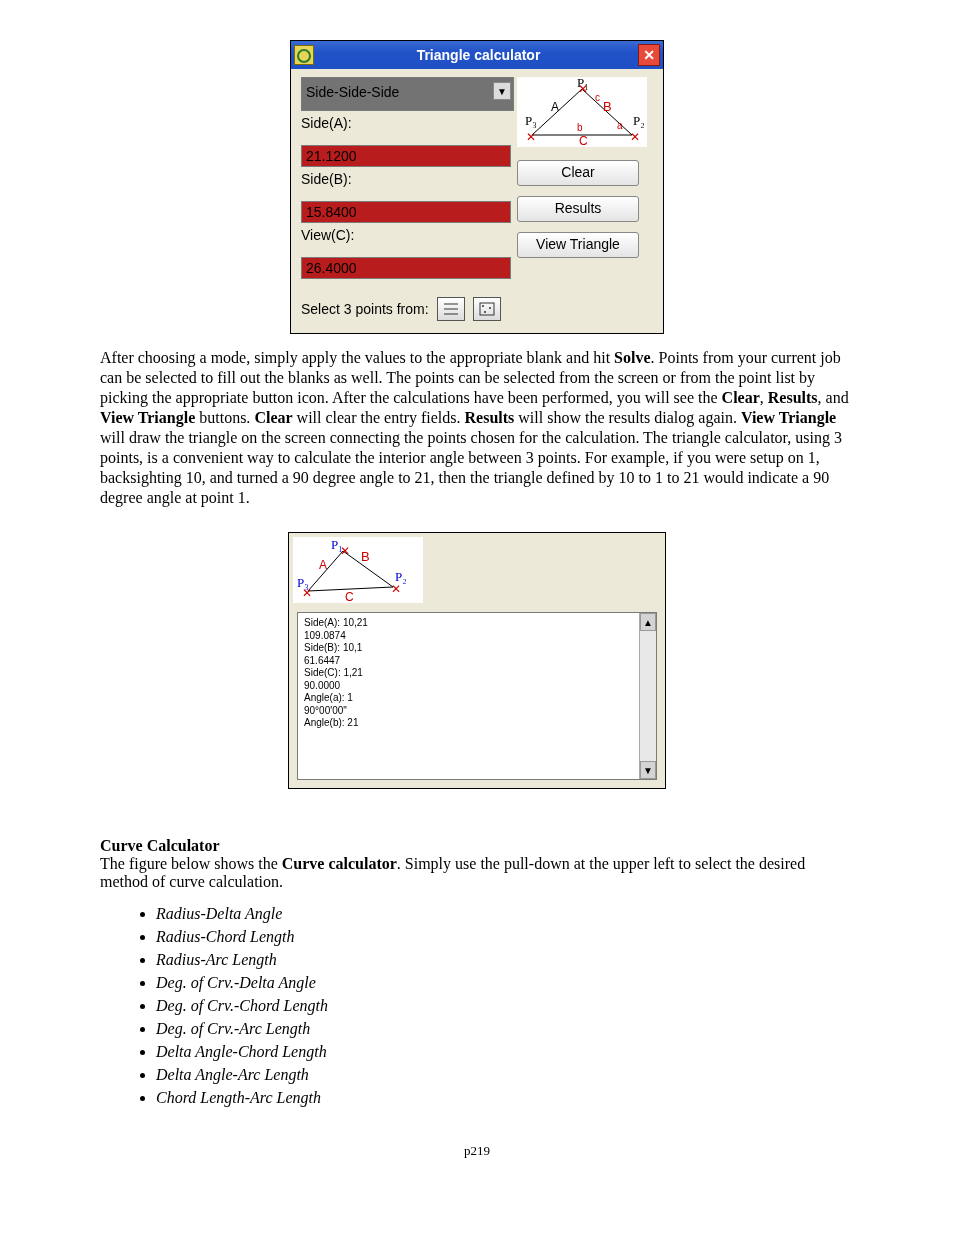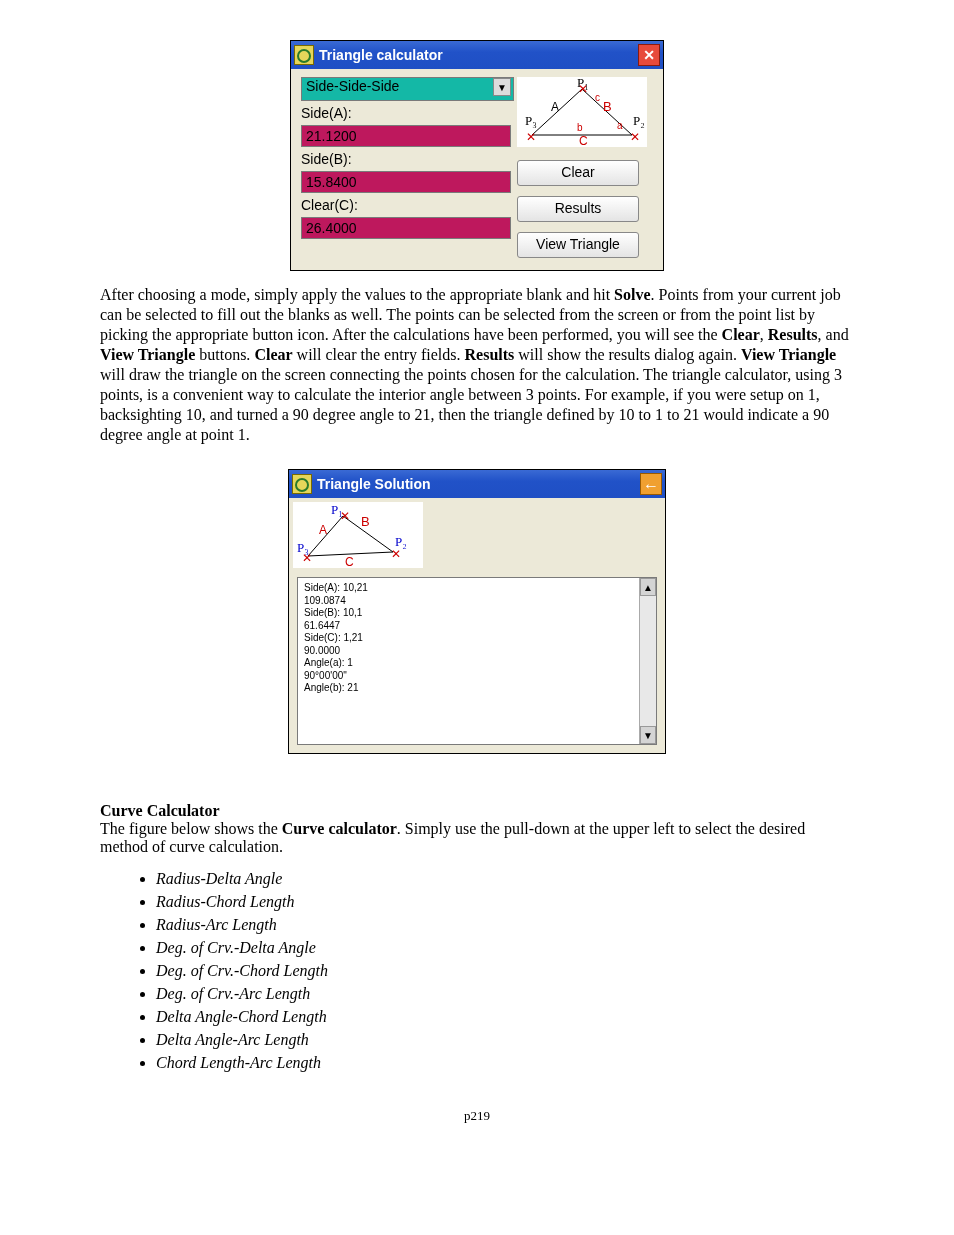--- a/index.html
+++ b/index.html
@@ -38,21 +38,21 @@
     width: 18px; height: 18px;
     background: #e5d65a;
     border: 1px solid #7a6a00;
     margin-right: 5px;
     position: relative;
   }
   .appicon::after{
     content:""; position:absolute; left:2px; top:3px; width:10px;height:10px;
     border:2px solid #2a7a2a; border-radius:50%;
   }
-  .title-txt { flex: 1; }
+  .title-txt { flex: 1; text-align: center; }
   .closebtn {
     width: 20px; height: 20px;
     background: #e74a3b;
     border: 1px solid #8a1a0f;
     color: #fff;
     display:flex;align-items:center;justify-content:center;
     font-weight:bold; font-size:14px;
   }
   .backbtn {
     width: 20px; height: 20px;
@@ -61,33 +61,33 @@
     color: #fff;
     display:flex;align-items:center;justify-content:center;
     font-weight:bold; font-size:16px;
   }
   .dlg-body { padding: 8px 10px 12px 10px; }
   .row { display:flex; }
   .col-left { width: 210px; }
   .col-right { flex:1; padding-left: 6px; }
   .combo {
     width: 205px; height: 22px;
-    background:#14b8a6; border:1px solid #7a7a7a;
-    display:flex; align-items:flex-start; padding:0 2px 0 4px;
+    background:#737373; border:1px solid #7a7a7a;
+    display:flex; align-items:flex-end; padding:0 2px 10px 4px;
     margin-bottom: 4px;
   }
   .combo .txt { flex:1; }
   .combo .drop { width:16px;height:16px; background:#dcdcdc;border:1px solid #888;
     display:flex;align-items:center;justify-content:center;font-size:10px;}
   .lbl { margin-top: 4px; }
   .inp {
     width: 200px; height: 20px;
-    background:#be185d; border:1px solid #7a7a7a;
+    background:#b91c1c; border:1px solid #7a7a7a;
     padding: 0 4px; display:flex; align-items:center;
-    margin-top: 4px;
+    margin-top: 14px;
   }
   .tri-diagram {
     width: 130px; height: 70px;
     background:#fff;
   }
   .winbtn {
     display:block; width: 120px; height:24px;
     border: 1px solid #888; border-radius: 3px;
     background: linear-gradient(#fff,#e4e4e4);
     text-align:center; line-height:22px;
@@ -153,21 +153,21 @@
             <span class="drop">▼</span>
           </div>
           <div class="lbl">Side(A):</div>
           <div class="inp">
               <span>21.1200</span>
             </div>
           <div class="lbl">Side(B):</div>
           <div class="inp">
               <span>15.8400</span>
             </div>
-          <div class="lbl">Clear(C):</div>
+          <div class="lbl">View(C):</div>
           <div class="inp">
               <span>26.4000</span>
             </div>
         </div>
         <div class="col-right">
           <svg class="tri-diagram" viewBox="0 0 130 70">
             <polygon points="15,58 65,12 115,58" fill="none" stroke="#000" stroke-width="1"></polygon>
             <text x="8" y="48" font-size="13" font-family="serif" fill="#000">P₃</text>
             <text x="60" y="10" font-size="13" font-family="serif" fill="#000">P₁</text>
             <text x="116" y="48" font-size="13" font-family="serif" fill="#000">P₂</text>
@@ -179,35 +179,48 @@
             <text x="100" y="52" font-size="10" fill="#c00">a</text>
             <text x="9" y="64" font-size="12" fill="#c00">✕</text>
             <text x="61" y="16" font-size="12" fill="#c00">✕</text>
             <text x="113" y="64" font-size="12" fill="#c00">✕</text>
           </svg>
           <div class="winbtn">Clear</div>
           <div class="winbtn">Results</div>
           <div class="winbtn">View Triangle</div>
         </div>
       </div>
+      <div class="sel-row">
+        <span>Select 3 points from:</span>
+        <div class="icnbtn">
+          <svg width="16" height="14" viewBox="0 0 16 14">
+              <line x1="1" y1="2" x2="15" y2="2" stroke="#333"></line>
+              <line x1="1" y1="7" x2="15" y2="7" stroke="#333"></line>
+              <line x1="1" y1="12" x2="15" y2="12" stroke="#333"></line>
+            </svg>
+        </div>
+        <div class="icnbtn">
+          <svg width="16" height="14" viewBox="0 0 16 14">
+              <rect x="1" y="1" width="14" height="12" fill="none" stroke="#333"></rect>
+              <circle cx="4" cy="4" r="1" fill="#333"></circle>
+              <circle cx="11" cy="6" r="1" fill="#333"></circle>
+              <circle cx="6" cy="10" r="1" fill="#333"></circle>
+            </svg>
+        </div>
+      </div>
     </div>
   </div>
 </div>
 
 <p class="para">
   <span>After choosing a mode, simply apply the values to the appropriate blank and hit </span><b>Solve</b><span>. Points from your current job can be selected to fill out the blanks as well. The points can be selected from the screen or from the point list by picking the appropriate button icon. After the calculations have been performed, you will see the </span><b>Clear</b><span>, </span><b>Results</b><span>, and </span><b>View Triangle</b><span> buttons. </span><b>Clear</b><span> will clear the entry fields. </span><b>Results</b><span> will show the results dialog again.  </span><b>View Triangle</b><span> will draw the triangle on the screen connecting the points chosen for the calculation.  The triangle calculator, using 3 points, is a convenient way to calculate the interior angle between 3 points.  For example, if you were setup on 1, backsighting 10, and turned a 90 degree angle to 21, then the triangle defined by 10 to 1 to 21 would indicate a 90 degree angle at point 1.</span>
 </p>
 
 <div class="dlg2-wrap">
   <div class="dlg dlg2">
-    <div class="titlebar">
-      <div class="appicon"></div>
-      <div class="title-txt">Triangle Solution</div>
-      <div class="backbtn">←</div>
-    </div>
     <svg class="tri-small" viewBox="0 0 130 66">
       <polygon points="15,54 50,14 100,50" fill="none" stroke="#000" stroke-width="1"></polygon>
       <text x="38" y="12" font-size="13" font-family="serif" fill="#00c">P₁</text>
       <text x="102" y="44" font-size="13" font-family="serif" fill="#00c">P₂</text>
       <text x="4" y="50" font-size="13" font-family="serif" fill="#00c">P₃</text>
       <text x="26" y="32" font-size="12" fill="#c00">A</text>
       <text x="68" y="24" font-size="13" fill="#c00">B</text>
       <text x="52" y="64" font-size="12" fill="#c00">C</text>
       <text x="9" y="60" font-size="12" fill="#c00">✕</text>
       <text x="47" y="18" font-size="12" fill="#c00">✕</text>

